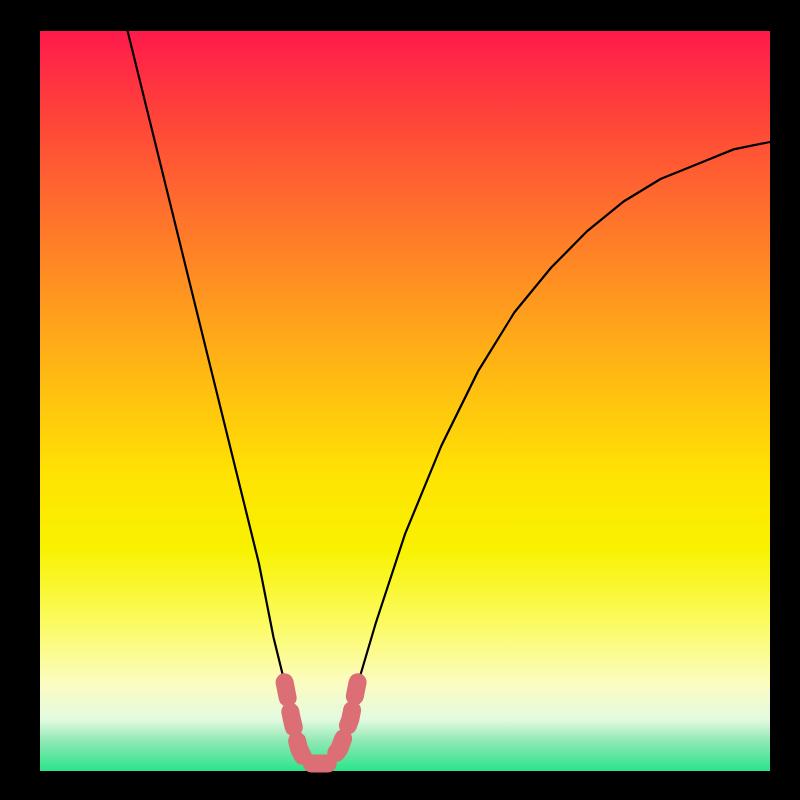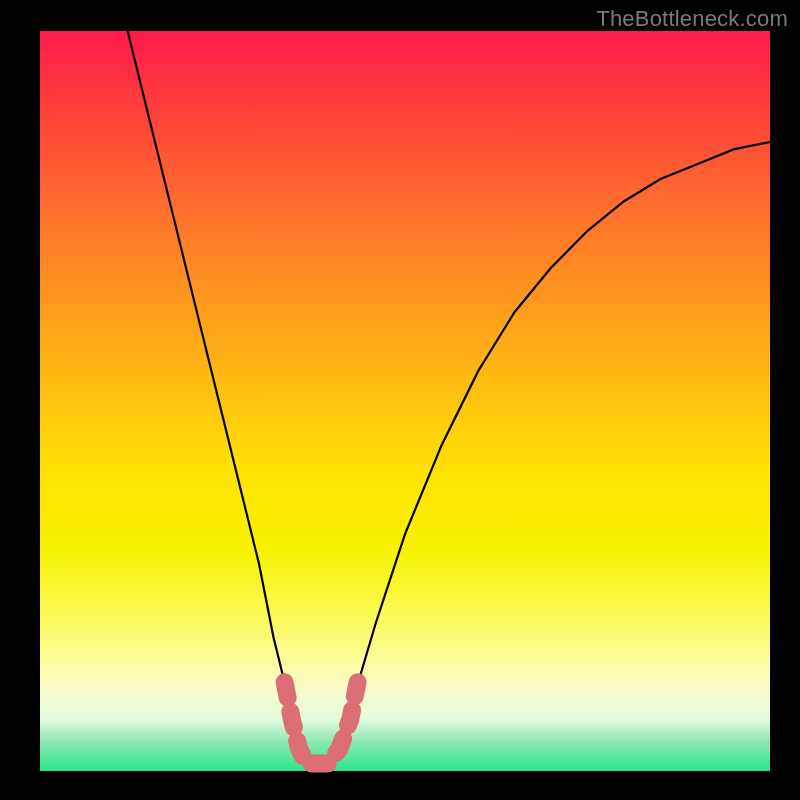--- a/index.html
+++ b/index.html
@@ -56,21 +56,20 @@
     width: 730px;
     height: 740px;
     overflow: visible;
   }
 </style>
 </head>
 <body>
 
 <div class="frame">
 
-  <div class="watermark">TheBottleneck.com</div>
 
   <div class="plot-area">
     <svg class="curve" viewBox="0 0 730 740" preserveAspectRatio="none">
       <path id="main-curve" fill="none" stroke="#000" stroke-width="2.2" stroke-linecap="round" d="M87.6 0.0 L109.5 88.8 L131.4 177.6 L153.3 266.4 L175.2 355.2 L197.1 444.0 L219.0 532.8 L233.6 606.8 L248.2 666.0 L259.1 710.4 L270.1 732.6 L284.7 732.6 L299.3 710.4 L313.9 666.0 L335.8 592.0 L365.0 503.2 L401.5 414.4 L438.0 340.4 L474.5 281.2 L511.0 236.8 L547.5 199.8 L584.0 170.2 L620.5 148.0 L657.0 133.2 L693.5 118.4 L730.0 111.0"></path>
       <path id="highlight-curve" fill="none" stroke="#db6f75" stroke-width="18" stroke-linecap="round" stroke-linejoin="round" stroke-dasharray="16 14" d="M244.6 651.2 L251.8 688.2 L259.1 717.8 L266.4 732.6 L277.4 732.6 L288.4 732.6 L299.3 717.8 L310.3 688.2 L317.6 651.2"></path>
     </svg>
   </div>
 
 </div>
 

